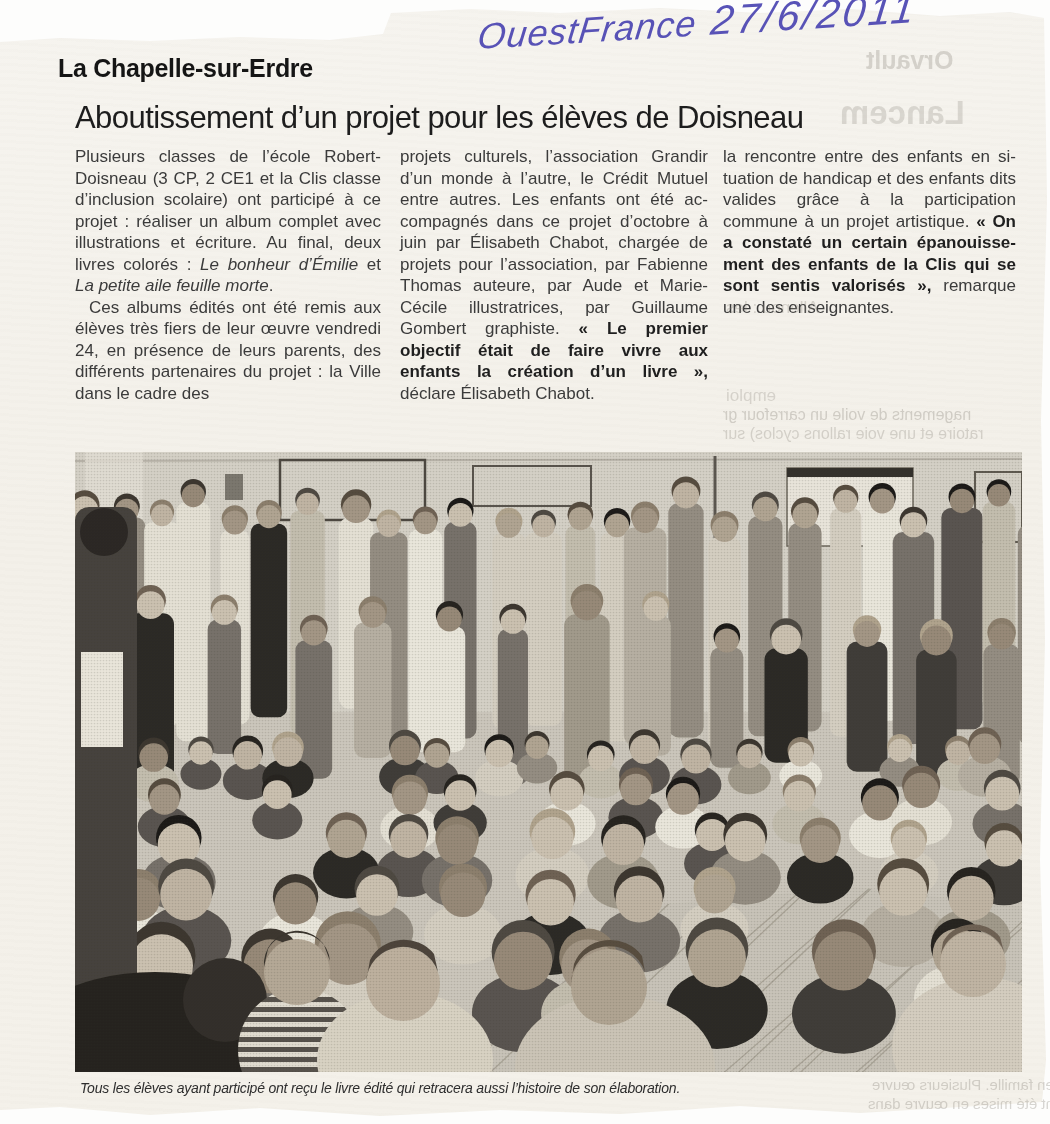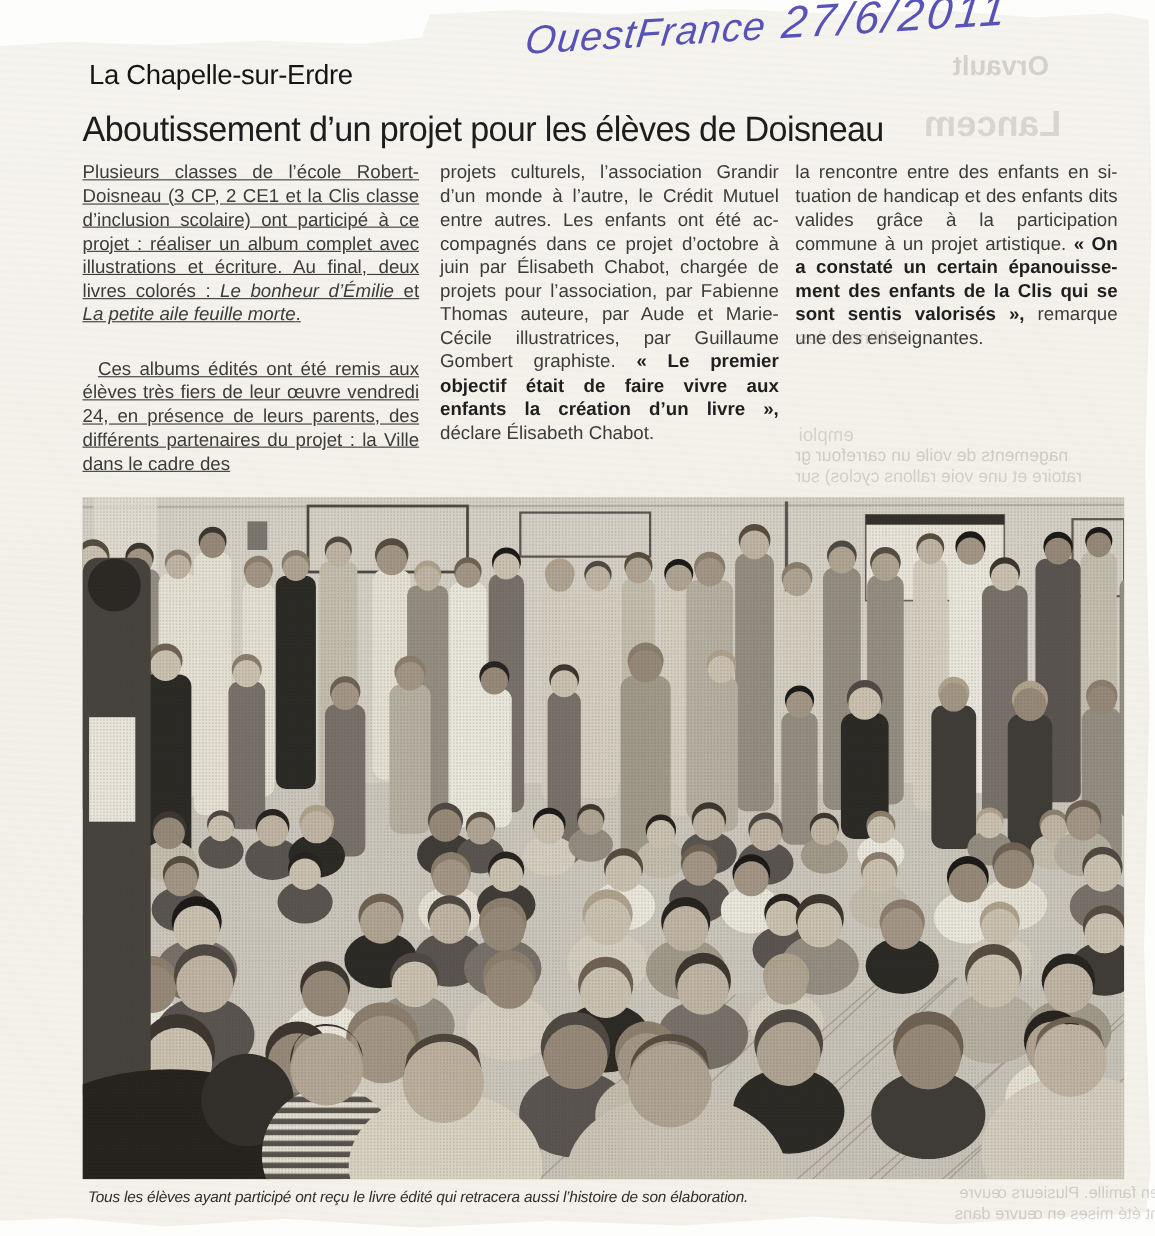--- a/index.html
+++ b/index.html
@@ -5,33 +5,33 @@
   html,body{margin:0;padding:0;width:1050px;height:1124px;overflow:hidden;
     background:#fdfdfc;font-family:"Liberation Sans",sans-serif;}
   .paper{position:absolute;inset:0;background:linear-gradient(175deg,#f6f4ef 0%,#f3f0e9 45%,#f4f1ea 100%);
     clip-path:polygon(0px 42px,60px 38px,150px 41px,240px 37px,330px 40px,383px 34px,391px 13px,470px 9px,
       560px 13px,660px 8px,760px 13px,850px 9px,940px 16px,1010px 12px,1044px 18px,1047px 200px,1041px 420px,
       1045px 640px,1040px 860px,1046px 1060px,1042px 1102px,960px 1107px,860px 1113px,740px 1106px,620px 1114px,
       500px 1110px,380px 1116px,260px 1108px,150px 1115px,60px 1107px,0px 1110px);
     filter:drop-shadow(0 2px 3px rgba(0,0,0,.12));}
   .paper::after{content:"";position:absolute;inset:0;
     background:repeating-linear-gradient(3deg,rgba(90,80,60,.012) 0 3px,rgba(255,255,255,.015) 3px 7px);}
-  .kicker{position:absolute;left:81px;top:54px;font-size:25px;font-weight:normal;color:#151515;letter-spacing:-.3px;}
+  .kicker{position:absolute;left:58px;top:54px;font-size:25px;font-weight:bold;color:#151515;letter-spacing:-.3px;}
   .headline{position:absolute;left:75px;top:99px;font-size:32px;color:#1d1d1d;letter-spacing:-.6px;
     transform:scaleX(.97);transform-origin:left;white-space:nowrap;}
   .handwriting{position:absolute;left:478px;top:12px;color:#4b45b2;transform:rotate(-3.5deg) skewX(-10deg);
     transform-origin:left;font-style:italic;white-space:nowrap;opacity:.92;}
   .hw-brand{font-size:36px;letter-spacing:1px;}
   .hw-date{font-size:41px;letter-spacing:3px;margin-left:10px;}
   .col{position:absolute;top:146px;font-size:17px;line-height:21.5px;color:#3b3b3b;text-align:justify;
     hyphens:manual;-webkit-hyphens:manual;}
   .col b{color:#1f1f1f;}
   .col p{margin:0;}
-  .col p.indent{text-indent:14px;margin-top:28px;}
-  .col1{left:75px;width:306px;text-decoration:underline;}
+  .col p.indent{text-indent:14px;}
+  .col1{left:75px;width:306px;}
   .col2{left:400px;width:308px;}
   .col3{left:723px;width:293px;}
   .photo{position:absolute;left:75px;top:452px;width:947px;height:620px;background:#cfcabf;overflow:hidden;}
   .photo svg{display:block;}
   .caption{position:absolute;left:80px;top:1080px;font-size:14px;font-style:italic;color:#2e2e2e;
     letter-spacing:-.2px;white-space:nowrap;}
   .bleed{position:absolute;color:#8a857c;transform:scaleX(-1);white-space:nowrap;
     filter:blur(.5px);font-family:"Liberation Sans",sans-serif;}
 </style>
 </head>

